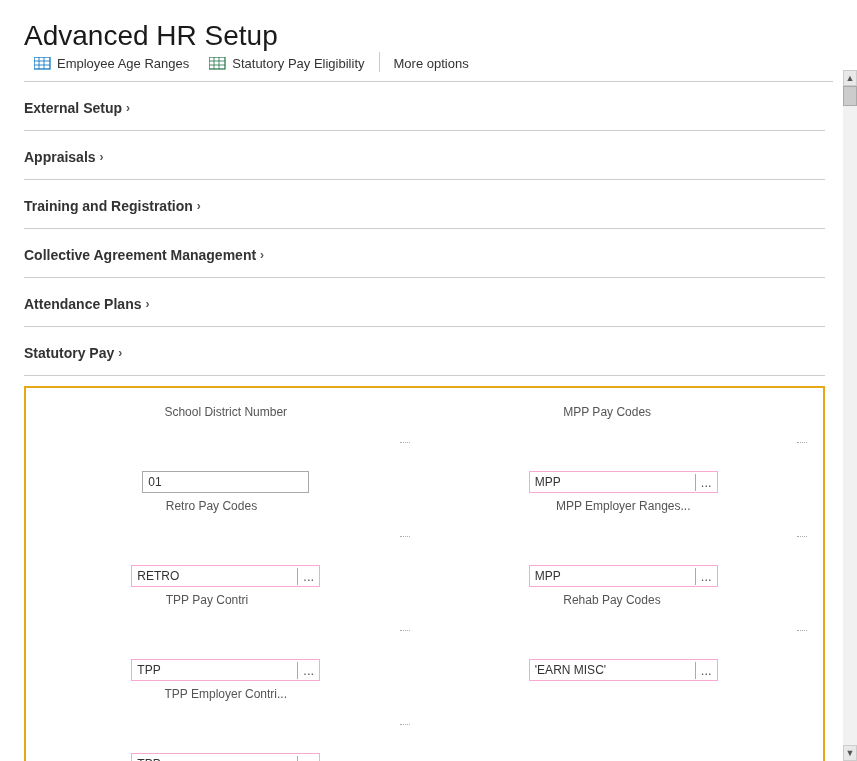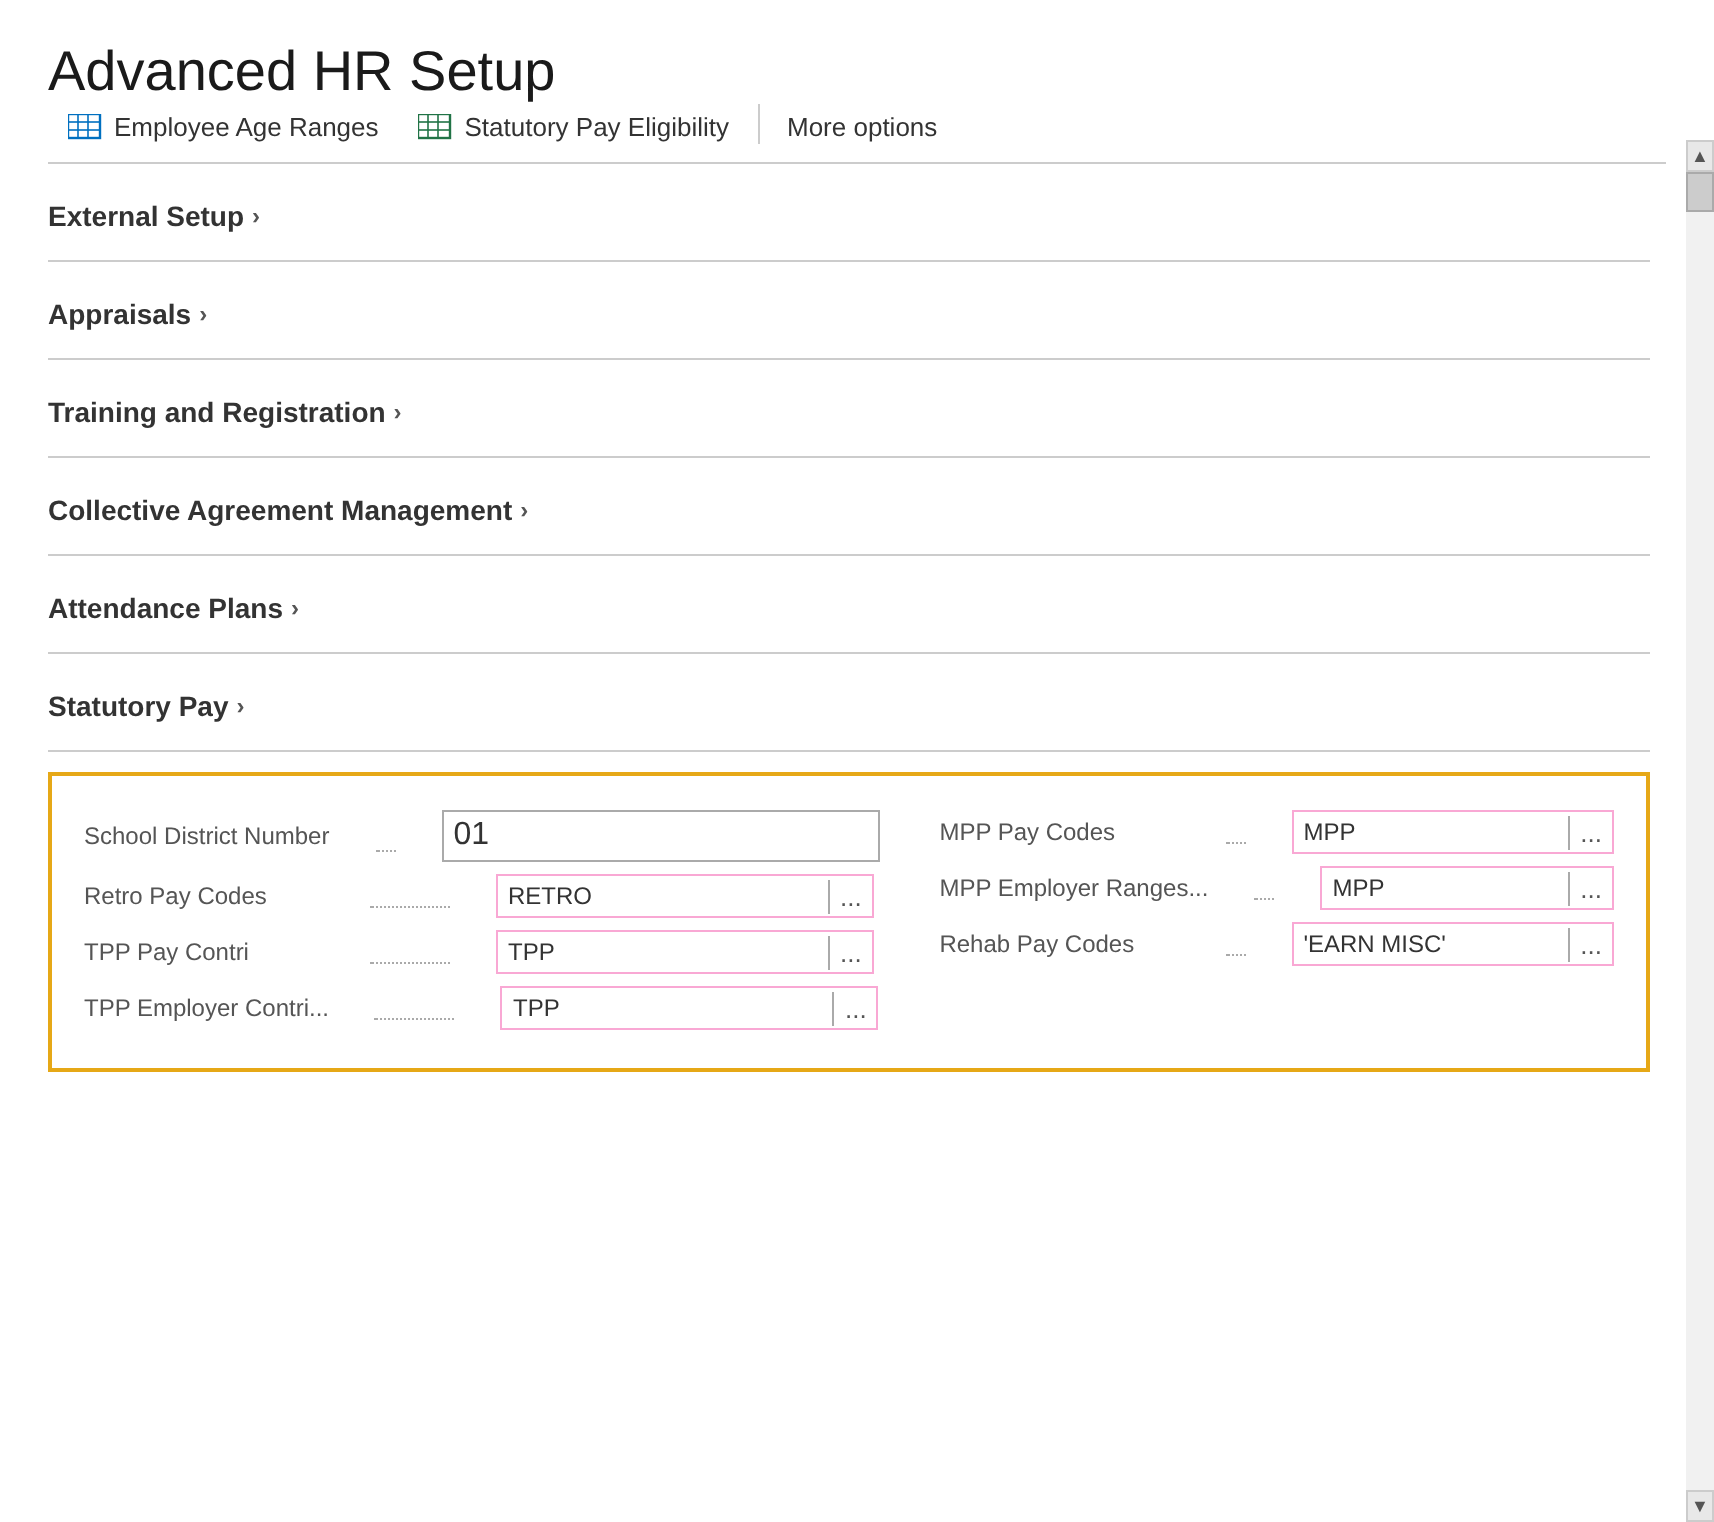--- a/index.html
+++ b/index.html
@@ -104,20 +104,21 @@
     .pension-fields {
       display: grid;
       grid-template-columns: 1fr 1fr;
       gap: 8px 30px;
     }
     .field-row {
       display: flex;
       align-items: center;
       gap: 23px;
       padding: 3px 0;
+      flex-direction: column;
     }
     .field-label {
       color: #555;
       font-size: 12px;
       min-width: 120px;
       white-space: nowrap;
       overflow: hidden;
       text-overflow: ellipsis;
       flex-shrink: 0;
     }
@@ -142,21 +143,21 @@
       outline: none;
       font-size: 12px;
       padding: 3px 5px;
       color: #333;
       width: 100%;
       background: transparent;
     }
     .field-input-plain {
       border: 1px solid #aaa;
       outline: none;
-      font-size: 16px;
+      font-size: 12px;
       padding: 3px 5px;
       color: #333;
       background: #fff;
       min-width: 160px;
     }
     .ellipsis-btn {
       background: none;
       border: none;
       border-left: 1px solid #aaa;
       cursor: pointer;

